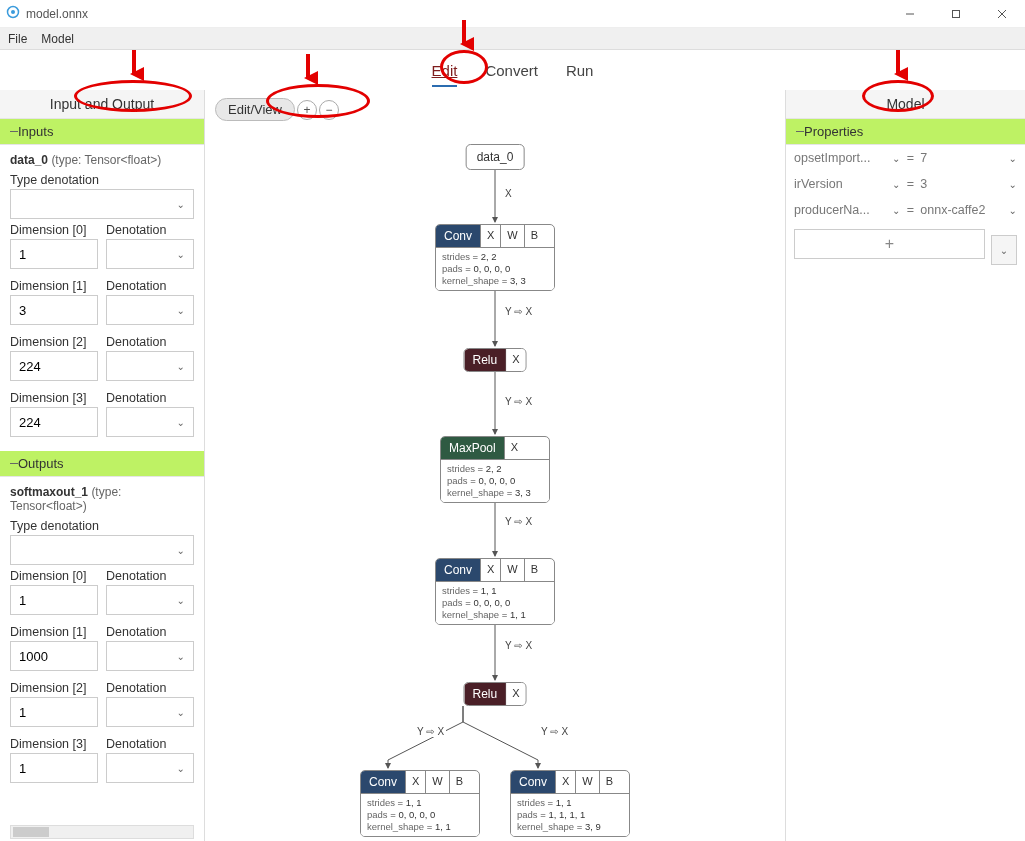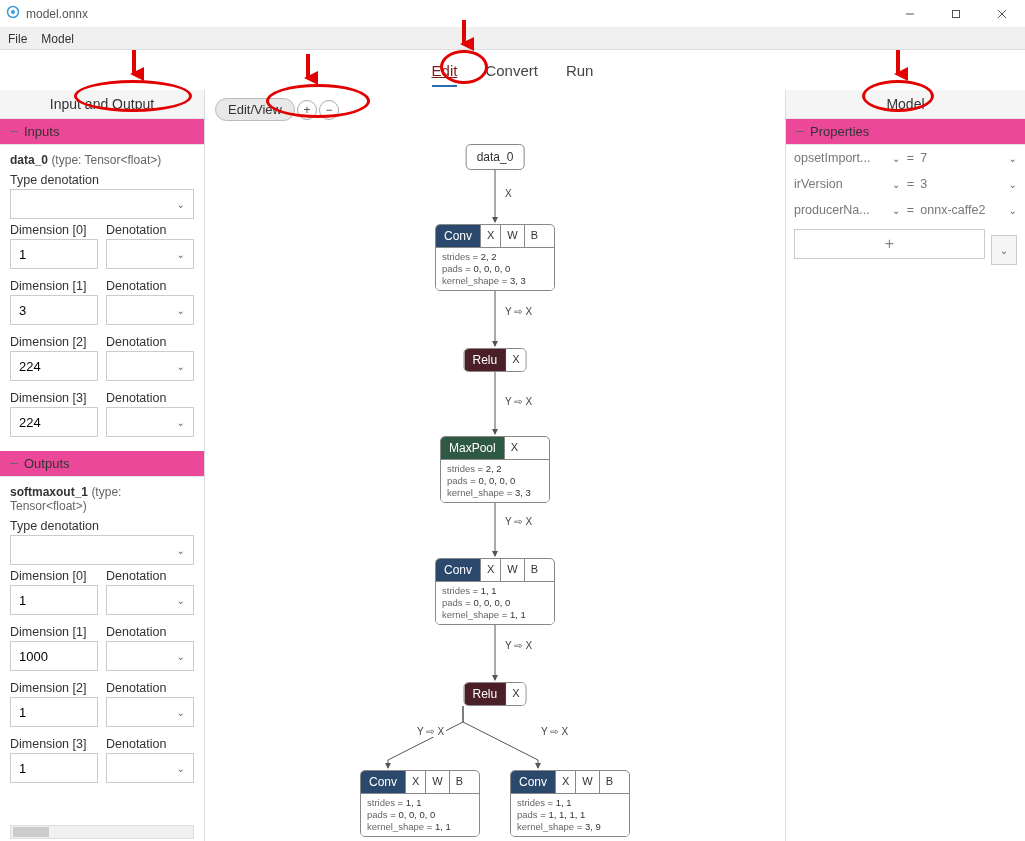--- a/index.html
+++ b/index.html
@@ -21,21 +21,21 @@
   .tab.active { color: #7f1d1d; text-decoration: underline; }
   .tab.active::after { content: ""; position: absolute; left: 2px; right: 2px; bottom: -4px; height: 2px; background: #2b6cb0; }
 
   
   .main { display: flex; height: calc(841px - 28px - 22px - 40px); }
   .sidebar-left { width: 205px; border-right: 1px solid #ddd; overflow-y: auto; }
   .canvas { flex: 1; position: relative; overflow: auto; background: #fff; }
   .sidebar-right { width: 240px; border-left: 1px solid #ddd; }
 
   .panel-title { background: #f5f5f5; padding: 6px 10px; font-size: 14px; text-align: center; border-bottom: 1px solid #e5e5e5; }
-  .section-hdr { background: #ec4899; padding: 5px 10px; font-size: 13px; border-bottom: 1px solid #e5e5e5; display: flex; align-items: center; gap: 6px; }
+  .section-hdr { background: #bef264; padding: 5px 10px; font-size: 13px; border-bottom: 1px solid #e5e5e5; display: flex; align-items: center; }
   .minus { width: 8px; height: 1px; border-top: 1px solid #666; display: inline-block; }
 
   .pad { padding: 8px 10px; }
   .tensor-row { font-size: 12px; margin-bottom: 6px; }
   .tensor-row b { font-weight: 600; }
   .lbl { font-size: 12.5px; margin: 4px 0 2px 0; color: #333; }
   .input, .drop { height: 30px; border: 1px solid #ccc; background: #fff; padding: 0 8px; font-size: 13px; width: 100%; }
   .drop { display: flex; align-items: center; justify-content: space-between; color: #555; }
   .row2 { display: flex; gap: 8px; margin-bottom: 6px; }
   .row2 > div { flex: 1; }

